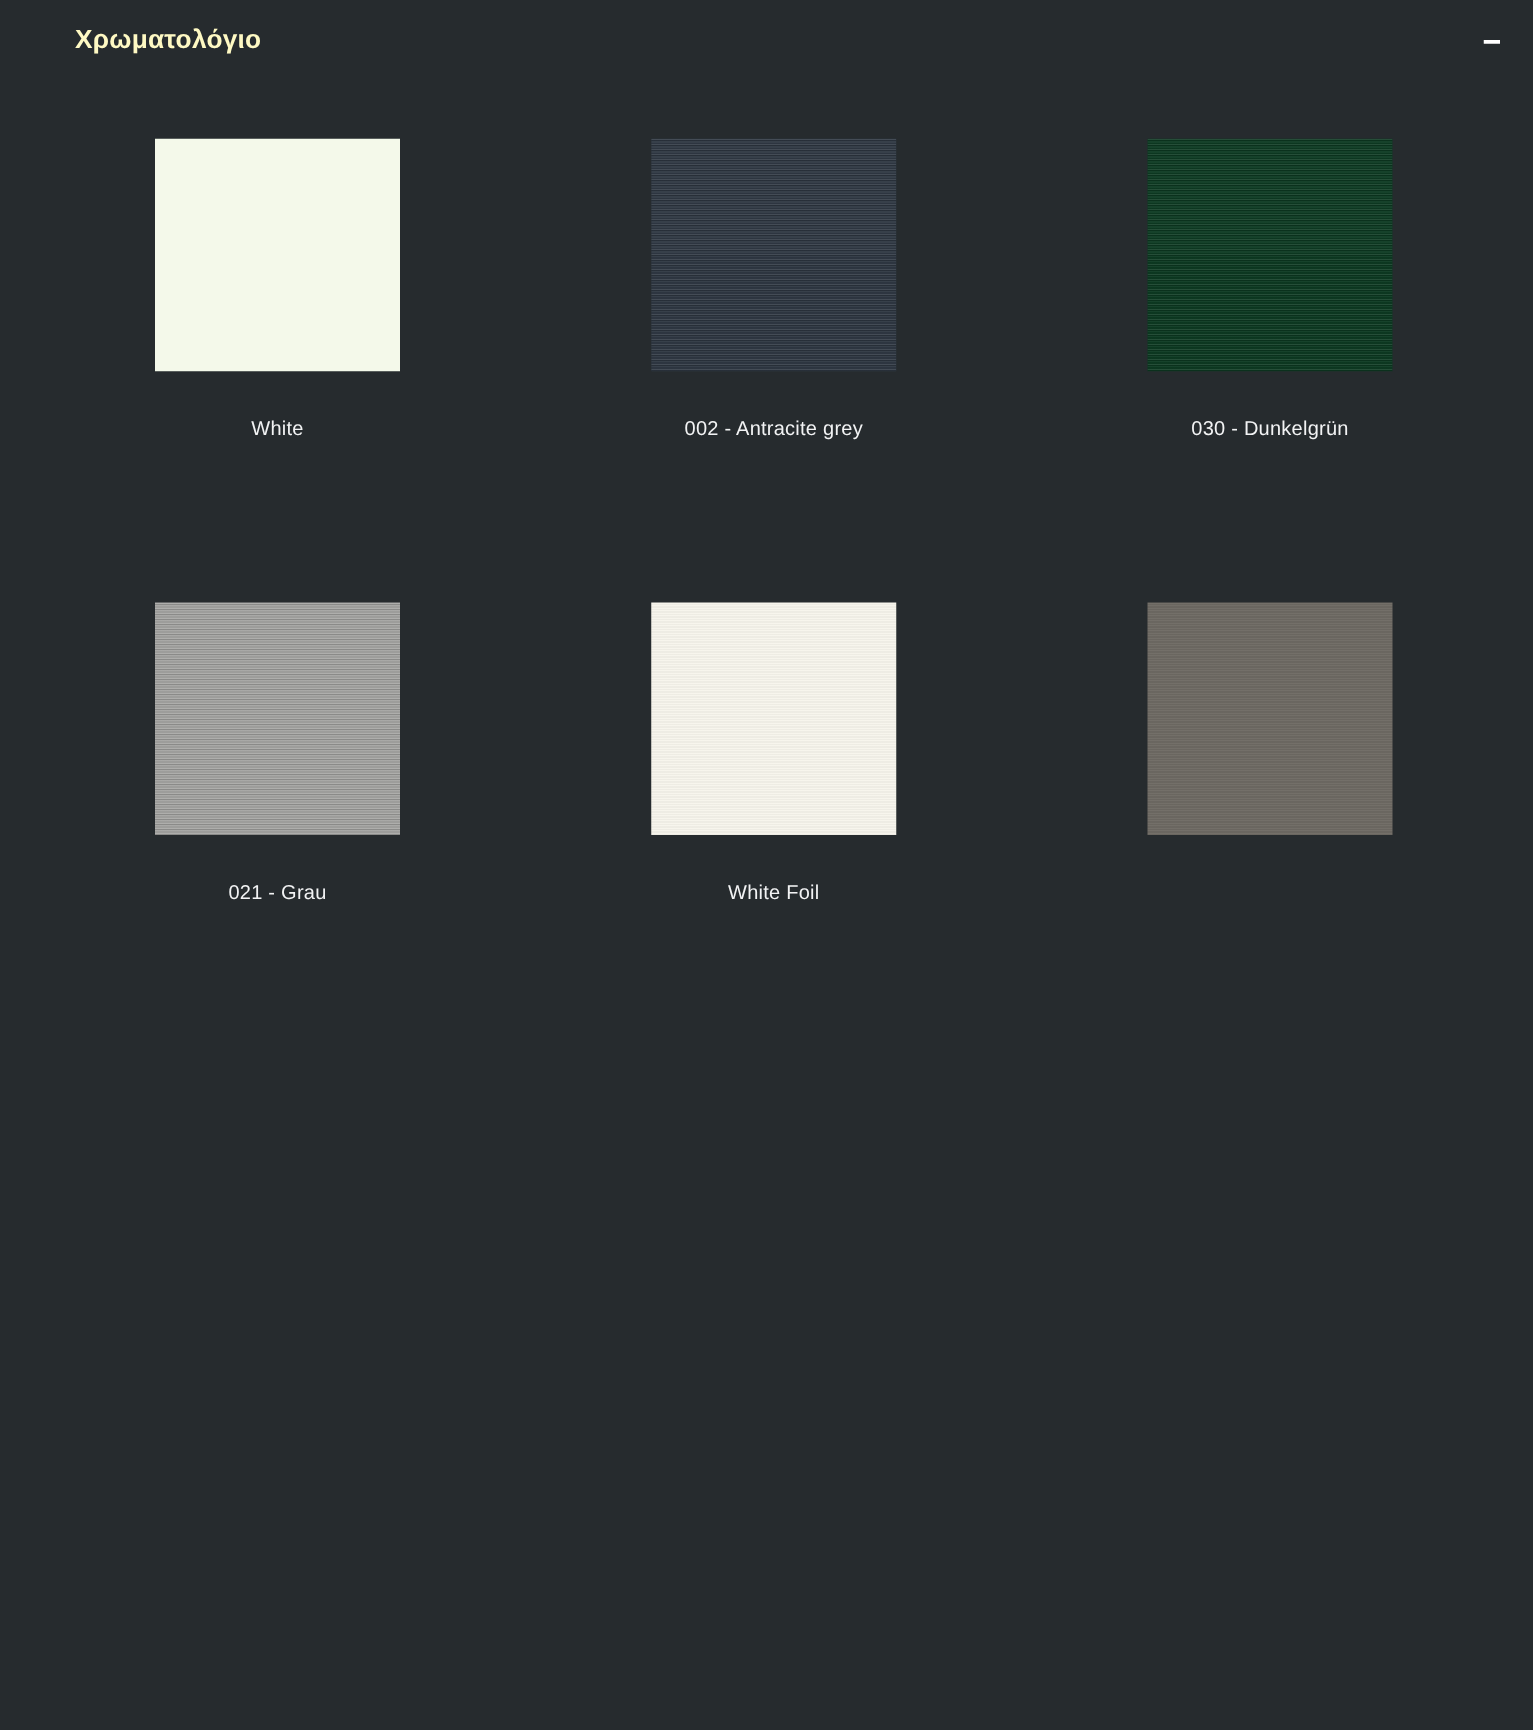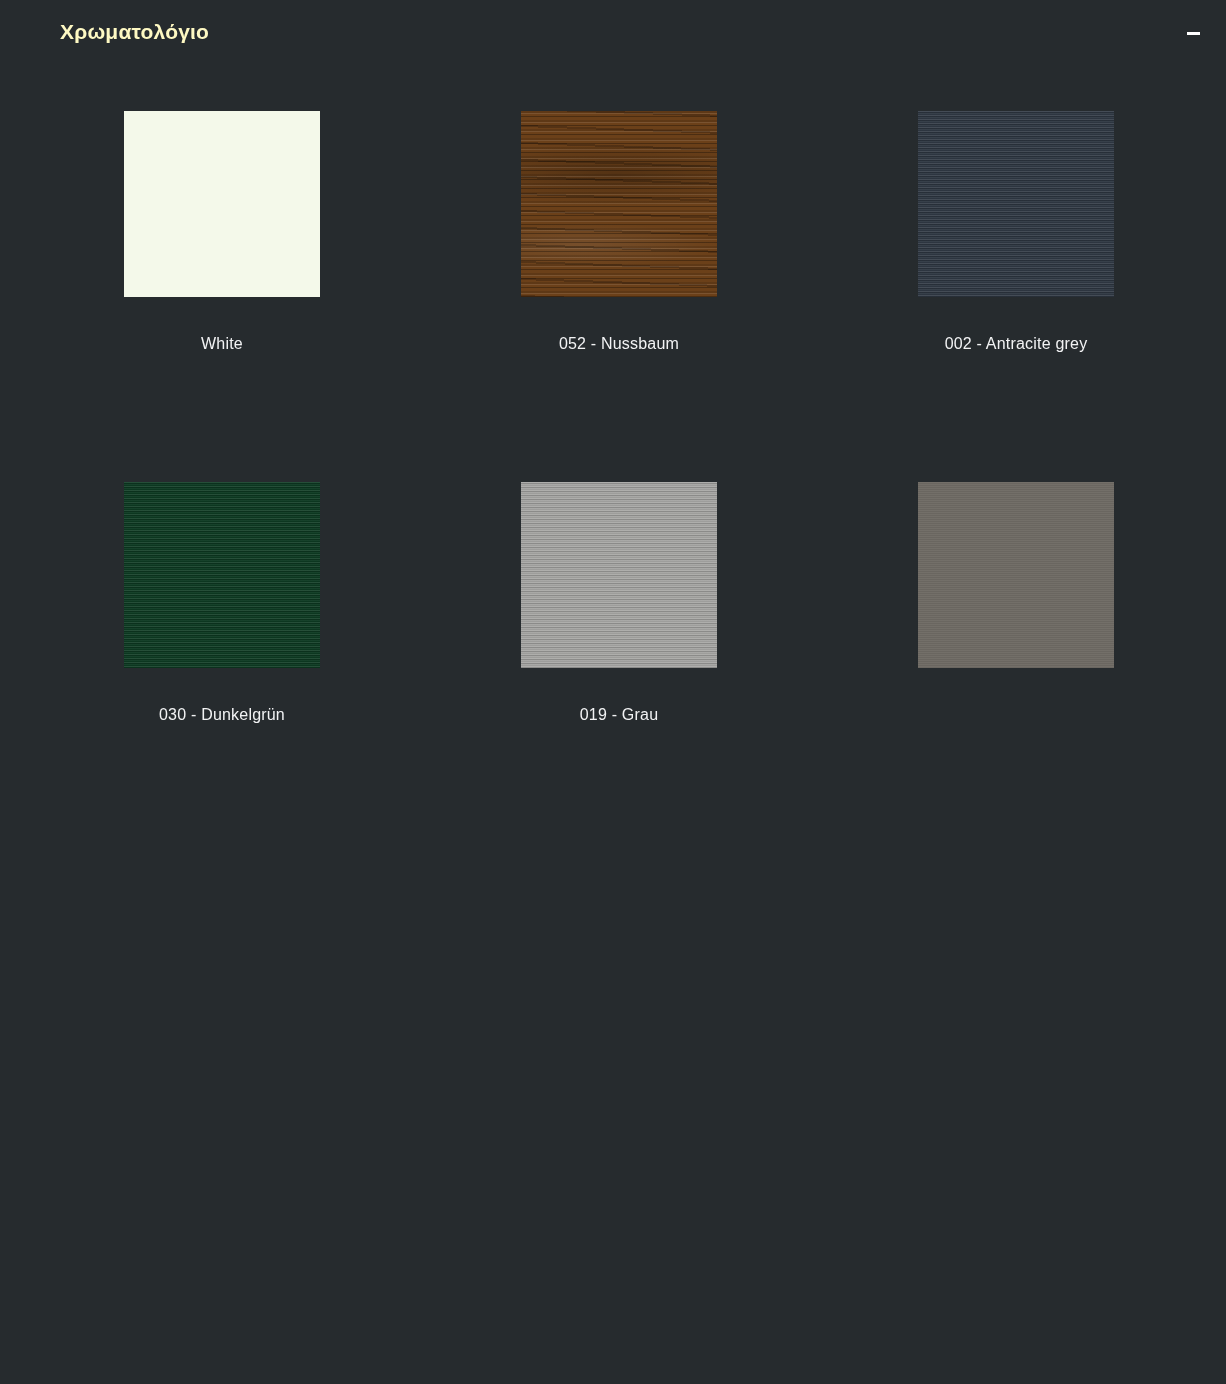--- a/index.html
+++ b/index.html
@@ -194,42 +194,42 @@
   </div>
 
   <div class="swatch-grid" id="swatch-grid">
       <div class="swatch-cell">
         <div class="swatch-chip" style="background-color: rgb(244, 249, 234);">
           <div class="grain none"></div>
         </div>
         <div class="swatch-label">White</div>
       </div>
       <div class="swatch-cell">
-        <div class="swatch-chip" style="background-color: rgb(107, 64, 25);">
-          <div class="wood-figure"></div>
-        </div>
-        <div class="swatch-label">052 - Nussbaum</div>
-      </div>
-      <div class="swatch-cell">
         <div class="swatch-chip" style="background-color: rgb(47, 56, 67);">
           <div class="grain fine"></div>
         </div>
         <div class="swatch-label">002 - Antracite grey</div>
       </div>
       <div class="swatch-cell">
         <div class="swatch-chip" style="background-color: rgb(13, 58, 34);">
           <div class="grain fine"></div>
         </div>
         <div class="swatch-label">030 - Dunkelgrün</div>
       </div>
       <div class="swatch-cell">
         <div class="swatch-chip" style="background-color: rgb(165, 165, 163);">
           <div class="grain fine"></div>
         </div>
-        <div class="swatch-label">019 - Grau</div>
+        <div class="swatch-label">021 - Grau</div>
+      </div>
+      <div class="swatch-cell">
+        <div class="swatch-chip" style="background-color: rgb(247, 245, 236);">
+          <div class="grain verysoft"></div>
+        </div>
+        <div class="swatch-label">White Foil</div>
       </div>
       <div class="swatch-cell">
         <div class="swatch-chip" style="background-color: rgb(110, 106, 99);">
           <div class="grain verysoft"></div>
         </div>
       </div>
     </div>
 
 </div>
 

